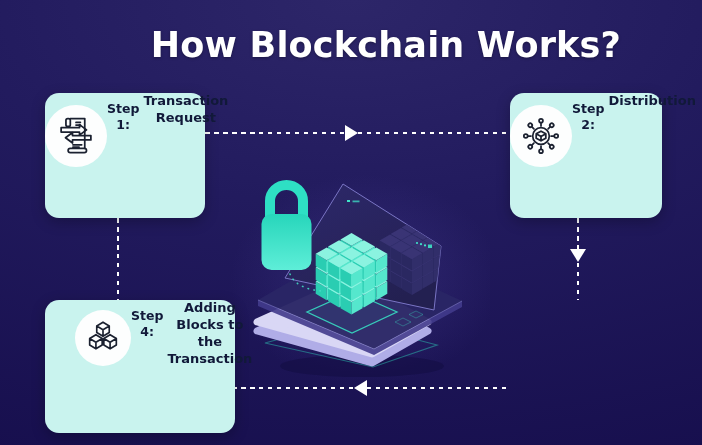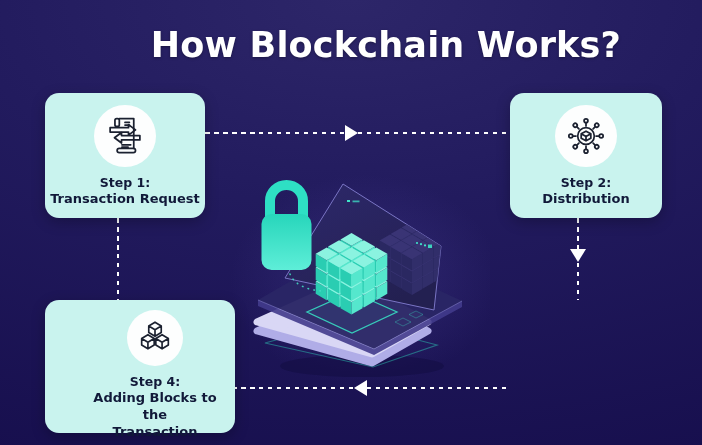--- a/index.html
+++ b/index.html
@@ -9,21 +9,21 @@
     font-family:"DejaVu Sans","Liberation Sans",sans-serif;
   }
   .title{
     position:absolute;top:25px;left:0;width:100%;text-align:center;
     font-size:35px;font-weight:bold;color:#ffffff;letter-spacing:.2px;
     text-shadow:0 1px 3px rgba(0,0,0,.35);
     padding-left:35px;
   }
   .card{
     position:absolute;background:#c9f3ee;border-radius:14px;
-    display:flex;flex-direction:column;align-items:center;
+    display:flex;flex-direction:row;
     box-shadow:0 4px 14px rgba(0,0,0,.25);
   }
   .icon-circle{
     width:62px;height:62px;border-radius:50%;background:#fdfefe;
     display:flex;align-items:center;justify-content:center;margin-top:12px;flex:none;
   }
   .icon-circle.small{width:56px;height:56px;margin-top:10px;}
   .icon-circle svg{display:block;}
   .step-label{margin-top:8px;font-size:12.5px;font-weight:700;color:#111939;line-height:1.3;text-align:center;}
   .step-name{font-size:13px;font-weight:700;color:#111939;line-height:1.3;text-align:center;white-space:pre-line;padding:0 4px;}

